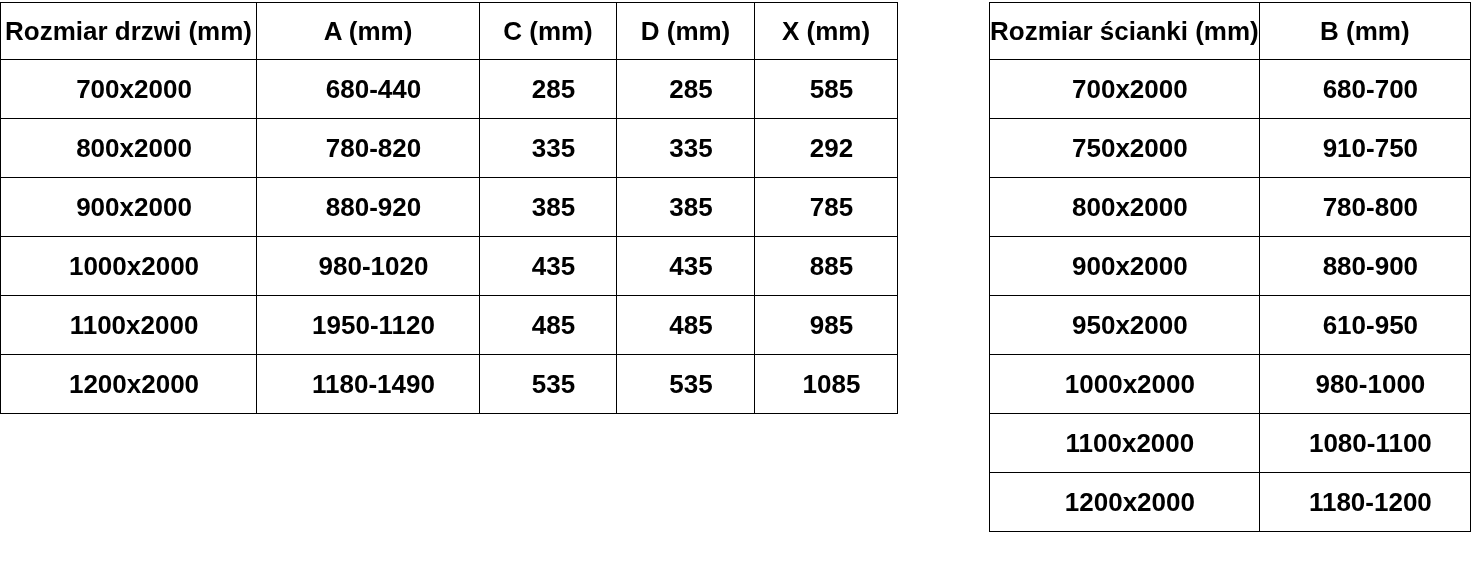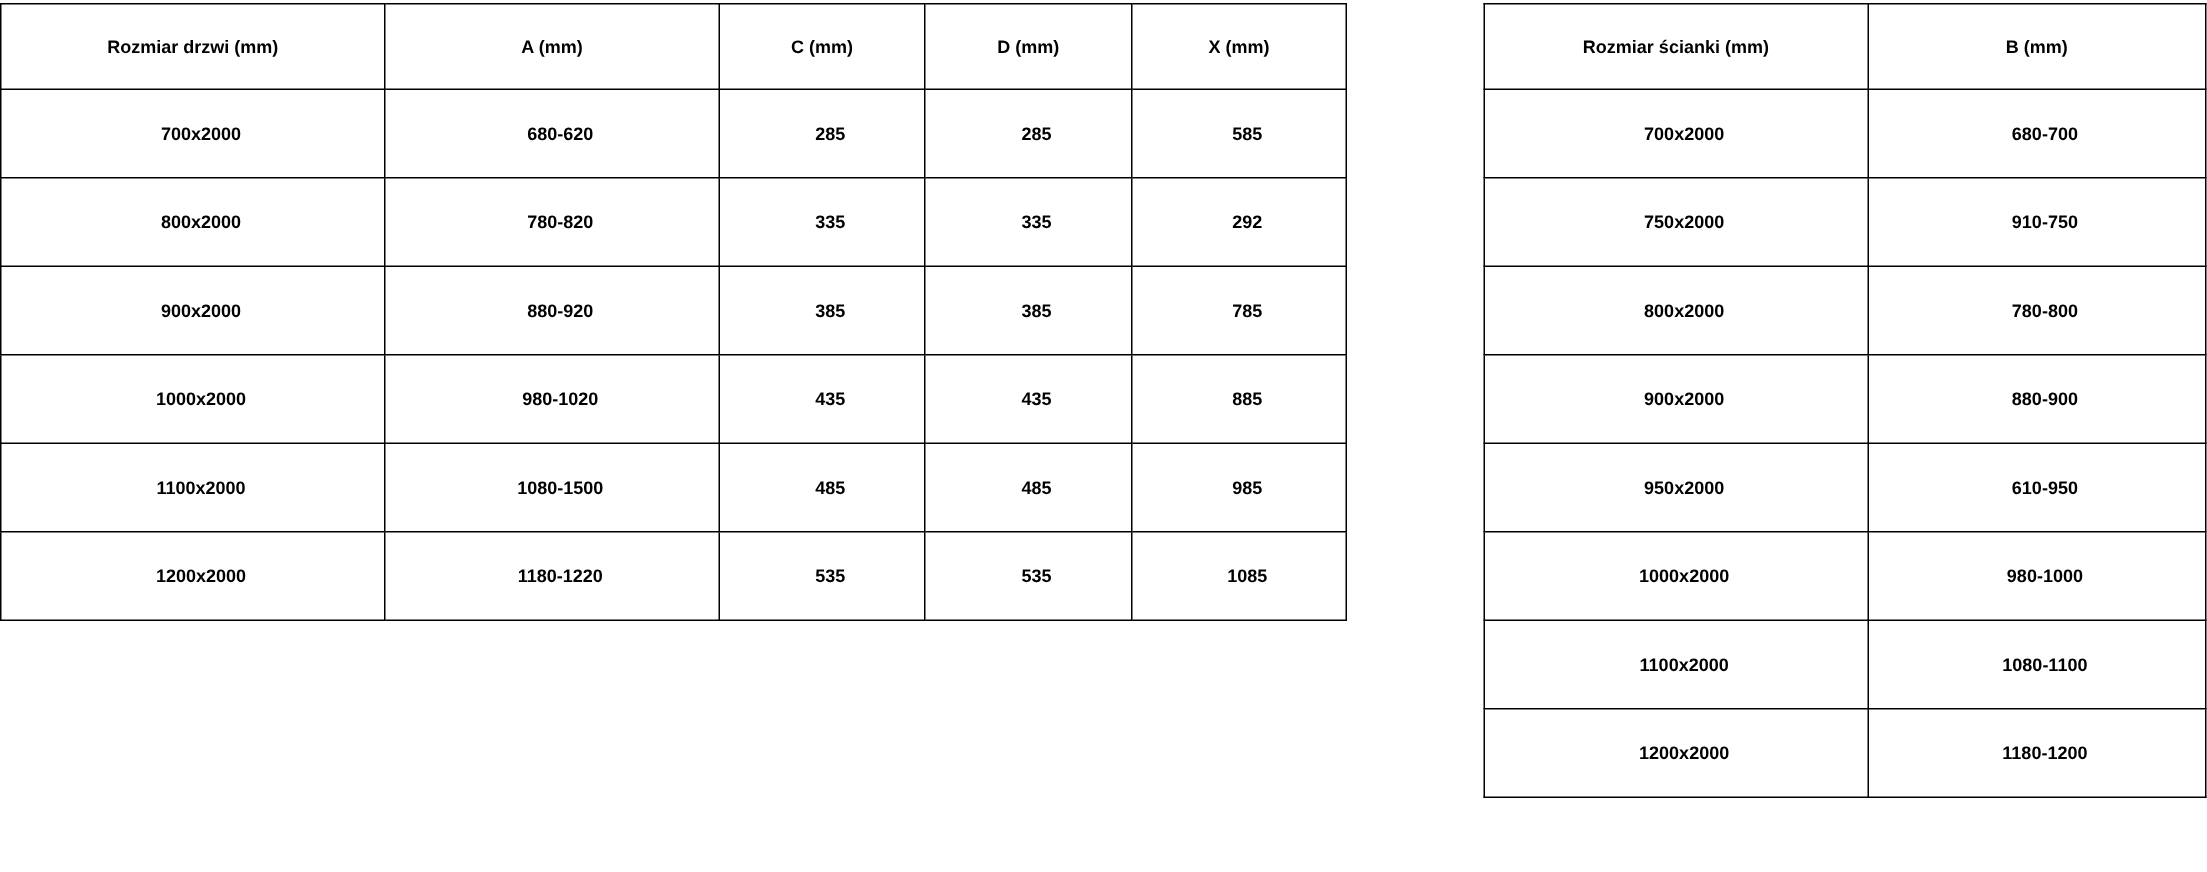--- a/index.html
+++ b/index.html
@@ -32,21 +32,21 @@
   }
   table.grid {
     border-collapse: collapse;
     table-layout: fixed;
   }
   table.grid th,
   table.grid td {
     border: 1px solid #000000;
     text-align: center;
     vertical-align: middle;
-    font-size: 12px;
+    font-size: 26px;
     padding: 0;
     white-space: nowrap;
   }
   table.grid th {
     font-weight: bold;
     height: 56px;
   }
   table.grid td {
     font-weight: bold;
     height: 58px;
@@ -81,21 +81,21 @@
           <th>Rozmiar drzwi (mm)</th>
           <th>A (mm)</th>
           <th>C (mm)</th>
           <th>D (mm)</th>
           <th>X (mm)</th>
         </tr>
       </thead>
       <tbody>
         <tr>
           <td>700x2000</td>
-          <td>680-620</td>
+          <td>680-440</td>
           <td>285</td>
           <td>285</td>
           <td>585</td>
         </tr>
         <tr>
           <td>800x2000</td>
           <td>780-820</td>
           <td>335</td>
           <td>335</td>
           <td>292</td>
@@ -109,28 +109,28 @@
         </tr>
         <tr>
           <td>1000x2000</td>
           <td>980-1020</td>
           <td>435</td>
           <td>435</td>
           <td>885</td>
         </tr>
         <tr>
           <td>1100x2000</td>
-          <td>1080-1500</td>
+          <td>1950-1120</td>
           <td>485</td>
           <td>485</td>
           <td>985</td>
         </tr>
         <tr>
           <td>1200x2000</td>
-          <td>1180-1220</td>
+          <td>1180-1490</td>
           <td>535</td>
           <td>535</td>
           <td>1085</td>
         </tr>
       </tbody>
     </table>
   </div>
 
   <div class="table-wrap" id="walls-table-wrap">
     <table class="grid" id="walls-table">

